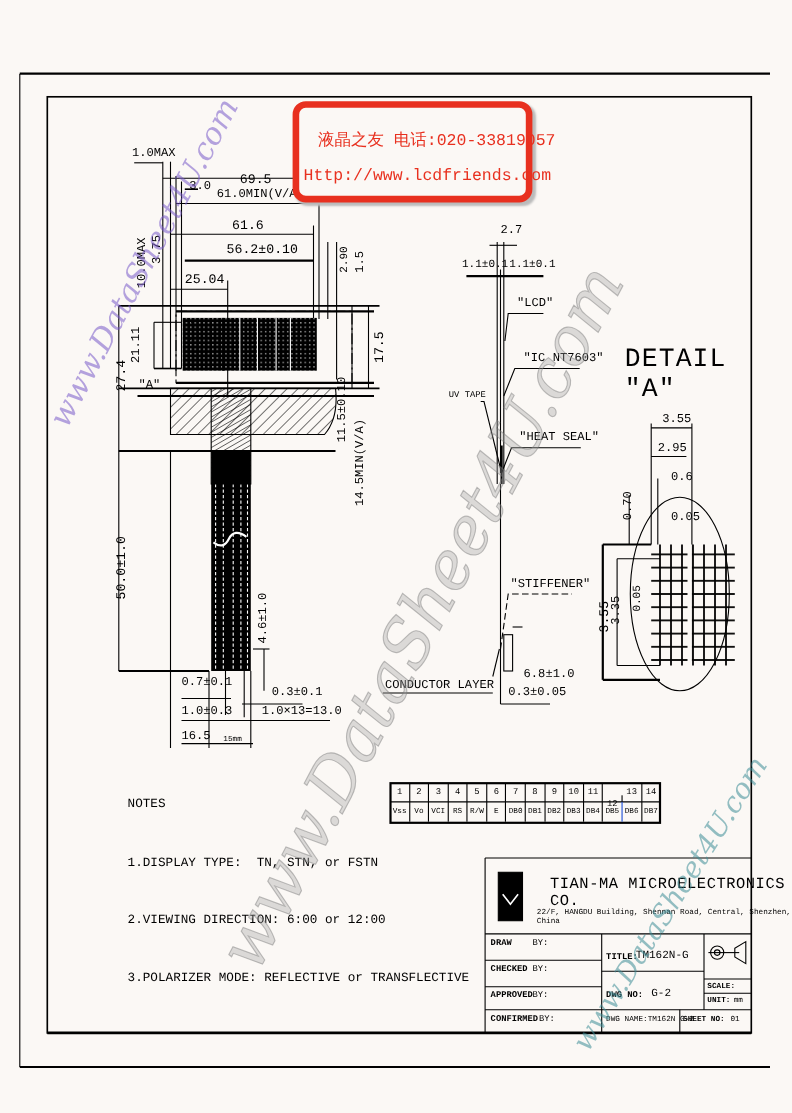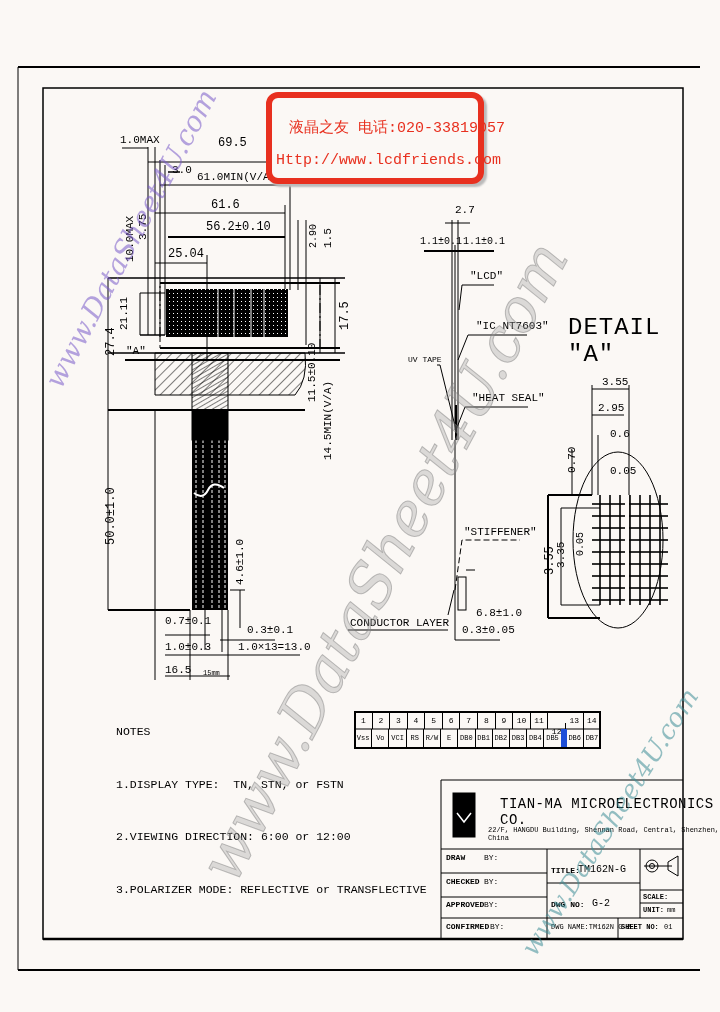--- a/index.html
+++ b/index.html
@@ -173,21 +173,21 @@
     <path d="M457 813 L464 822 L471 813" stroke="#fff" stroke-width="1.5"></path>
     <circle cx="652" cy="866" r="6"></circle>
     <circle cx="652" cy="866" r="2.5"></circle>
     <line x1="644" y1="866" x2="672" y2="866"></line>
     <path d="M668 862 L678 856 L678 876 L668 870 Z"></path>
   </g>
 </svg>
 
 <div>
   <span style="position:absolute;left:120px;top:134px;font-size:11px;">1.0MAX</span>
-  <span style="position:absolute;left:218px;top:136px;font-size:12px;">69.5</span>
+  <span style="position:absolute;left:218px;top:156px;font-size:12px;">69.5</span>
   <span style="position:absolute;left:172px;top:164px;font-size:11px;">3.0</span>
   <span style="position:absolute;left:197px;top:171px;font-size:11px;">61.0MIN(V/A)</span>
   <span style="position:absolute;left:211px;top:198px;font-size:12px;">61.6</span>
   <span style="position:absolute;left:206px;top:220px;font-size:12px;">56.2±0.10</span>
   <span style="position:absolute;left:168px;top:247px;font-size:12px;">25.04</span>
   <span style="position:absolute;left:124px;top:262px;font-size:11px;transform:rotate(-90deg);transform-origin:left top;">10.0MAX</span>
   <span style="position:absolute;left:137px;top:240px;font-size:11px;transform:rotate(-90deg);transform-origin:left top;">3.75</span>
   <span style="position:absolute;left:118px;top:330px;font-size:11px;transform:rotate(-90deg);transform-origin:left top;">21.11</span>
   <span style="position:absolute;left:104px;top:356px;font-size:12px;transform:rotate(-90deg);transform-origin:left top;">27.4</span>
   <span style="position:absolute;left:126px;top:345px;font-size:11px;">"A"</span>
@@ -267,21 +267,21 @@
     <span style="flex:1;border-right:1px solid #000;text-align:center;line-height:18px;font-size:7px;">Vo</span>
     <span style="flex:1;border-right:1px solid #000;text-align:center;line-height:18px;font-size:7px;">VCI</span>
     <span style="flex:1;border-right:1px solid #000;text-align:center;line-height:18px;font-size:7px;">RS</span>
     <span style="flex:1;border-right:1px solid #000;text-align:center;line-height:18px;font-size:7px;">R/W</span>
     <span style="flex:1;border-right:1px solid #000;text-align:center;line-height:18px;font-size:7px;">E</span>
     <span style="flex:1;border-right:1px solid #000;text-align:center;line-height:18px;font-size:7px;">DB0</span>
     <span style="flex:1;border-right:1px solid #000;text-align:center;line-height:18px;font-size:7px;">DB1</span>
     <span style="flex:1;border-right:1px solid #000;text-align:center;line-height:18px;font-size:7px;">DB2</span>
     <span style="flex:1;border-right:1px solid #000;text-align:center;line-height:18px;font-size:7px;">DB3</span>
     <span style="flex:1;border-right:1px solid #000;text-align:center;line-height:18px;font-size:7px;">DB4</span>
-    <span style="flex:1;border-right:6px solid #1d4ed8;text-align:center;line-height:18px;font-size:7px;">DB5</span>
+    <span style="flex:1;border-right:1px solid #1d4ed8;text-align:center;line-height:18px;font-size:7px;">DB5</span>
     <span style="flex:1;border-right:1px solid #000;text-align:center;line-height:18px;font-size:7px;">DB6</span>
     <span style="flex:1;text-align:center;line-height:18px;font-size:7px;">DB7</span>
   </div>
 </div>
 
 <div>
   <span style="position:absolute;left:453px;top:793px;width:22px;height:44px;"></span>
   <span style="position:absolute;left:500px;top:796px;font-size:14px;letter-spacing:0.5px;">TIAN-MA MICROELECTRONICS CO.</span>
   <span style="position:absolute;left:488px;top:826px;font-size:7px;">22/F, HANGDU Building, Shennan Road, Central, Shenzhen, China</span>
 

